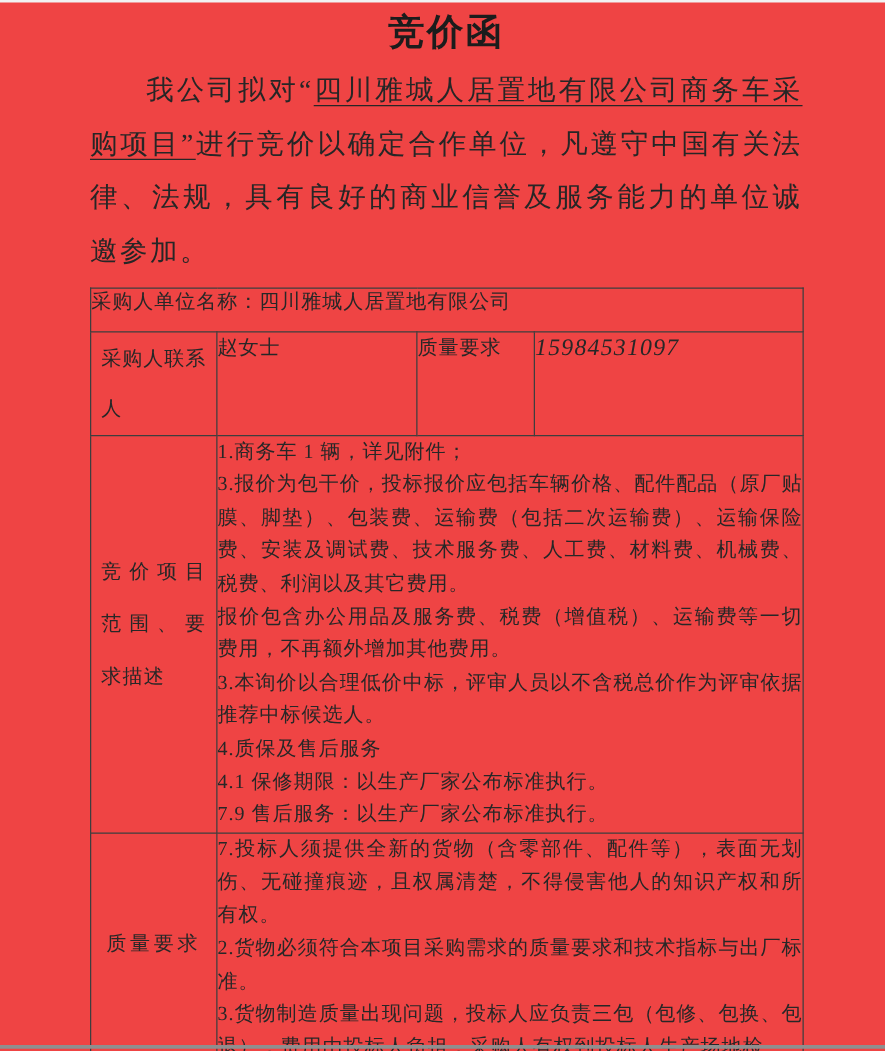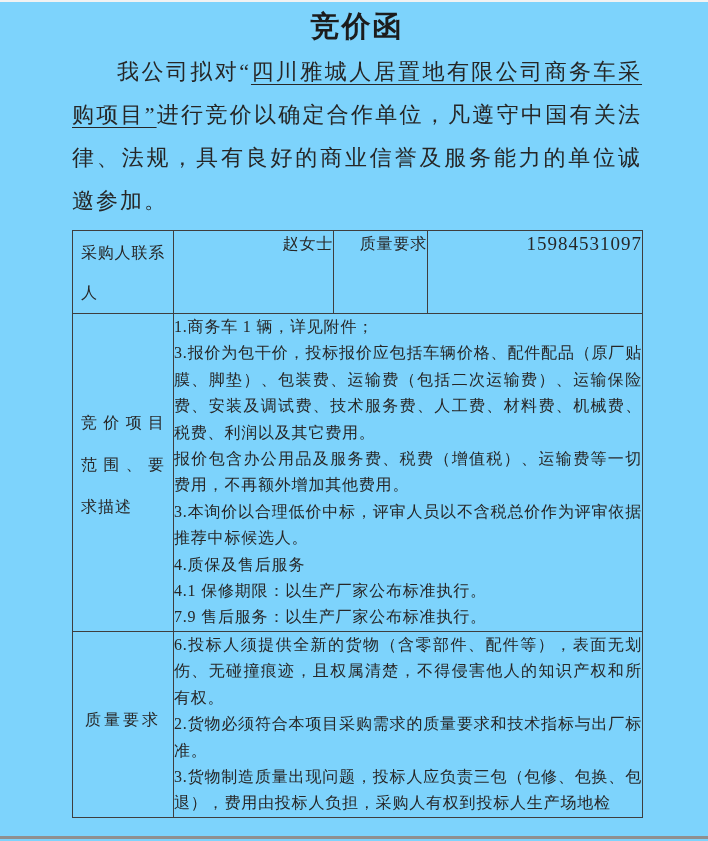--- a/index.html
+++ b/index.html
@@ -1,20 +1,20 @@
 <!DOCTYPE html>
 <html><head>
 <meta charset="utf-8">
 <style>
   html, body { margin: 0; padding: 0; background: #ffffff; }
   .screen {
     position: relative;
     width: 708px;
     height: 841px;
-    background: #7dd3fc;
+    background: #ef4444;
     overflow: hidden;
     font-family: "Liberation Serif", "DejaVu Serif", serif;
     color: #2b2b2b;
     box-sizing: border-box;
   }
   .inner { padding: 0 66px 0 72px; }
 
   .doc-title {
     margin: 8px 0 0;
     text-align: center;
@@ -51,23 +51,23 @@
     font-size: 16px;
     letter-spacing: 0.8px;
     vertical-align: top;
     padding: 0;
     color: #272727;
     overflow: hidden;
   }
   .r1 td { height: 33px; vertical-align: middle; padding: 0 8px; }
   .r2 td { height: 34px; vertical-align: middle; padding: 0 8px; }
 
-  .r3 td { height: 72px; padding: 6px 8px 0; line-height: 26px; text-align: right; }
+  .r3 td { height: 72px; padding: 6px 8px 0; line-height: 26px; }
   .r3 .lab { line-height: 40px; padding: 2px 8px 0; text-align: justify; }
-  .r3 .phone { font-size: 19px; letter-spacing: 1px; }
+  .r3 .phone { font-size: 19px; letter-spacing: 1px; font-style: italic; }
 
   .r4 .lab {
     vertical-align: middle;
     text-align: justify;
     padding: 0 8px 14px;
     line-height: 42px;
     letter-spacing: 1px;
   }
   .r4 .content { height: 315px; margin-left: 32px; }
   .r5 .lab {
@@ -101,20 +101,23 @@
     <p class="intro"><span>我公司拟对</span><span>“</span><span class="u">四川雅城人居置地有限公司商务车采购项目”</span><span>进行竞价以确定合作单位，凡遵守中国有关法律、法规，具有良好的商业信誉及服务能力的单位诚邀参加。</span></p>
 
     <table class="grid">
       <colgroup>
         <col style="width:101px">
           <col style="width:160px">
           <col style="width:94px">
           <col style="width:215px">
       </colgroup>
       <tbody>
+        <tr class="r2">
+          <td colspan="4"><span>采购人单位名称：</span><span>四川雅城人居置地有限公司</span></td>
+        </tr>
         <tr class="r3">
           <td class="lab">采购人联系人</td>
           <td>赵女士</td>
           <td>质量要求</td>
           <td class="phone">15984531097</td>
         </tr>
         <tr class="r4">
           <td class="lab">竞价项目范围、要求描述</td>
           <td colspan="3" class="content">
               <div class="cell-para">1.商务车 1 辆，详见附件；</div>
@@ -122,21 +125,21 @@
               <div class="cell-para">报价包含办公用品及服务费、税费（增值税）、运输费等一切费用，不再额外增加其他费用。</div>
               <div class="cell-para">3.本询价以合理低价中标，评审人员以不含税总价作为评审依据推荐中标候选人。</div>
               <div class="cell-para">4.质保及售后服务</div>
               <div class="cell-para">4.1 保修期限：以生产厂家公布标准执行。</div>
               <div class="cell-para">7.9 售后服务：以生产厂家公布标准执行。</div>
             </td>
         </tr>
         <tr class="r5">
           <td class="lab">质量要求</td>
           <td colspan="3" class="content">
-              <div class="cell-para">6.投标人须提供全新的货物（含零部件、配件等），表面无划伤、无碰撞痕迹，且权属清楚，不得侵害他人的知识产权和所有权。</div>
+              <div class="cell-para">7.投标人须提供全新的货物（含零部件、配件等），表面无划伤、无碰撞痕迹，且权属清楚，不得侵害他人的知识产权和所有权。</div>
               <div class="cell-para">2.货物必须符合本项目采购需求的质量要求和技术指标与出厂标准。</div>
               <div class="cell-para">3.货物制造质量出现问题，投标人应负责三包（包修、包换、包退），费用由投标人负担，采购人有权到投标人生产场地检</div>
             </td>
         </tr>
       </tbody>
     </table>
 
   </div>
   <div class="scan-edge"></div>
 </div>

